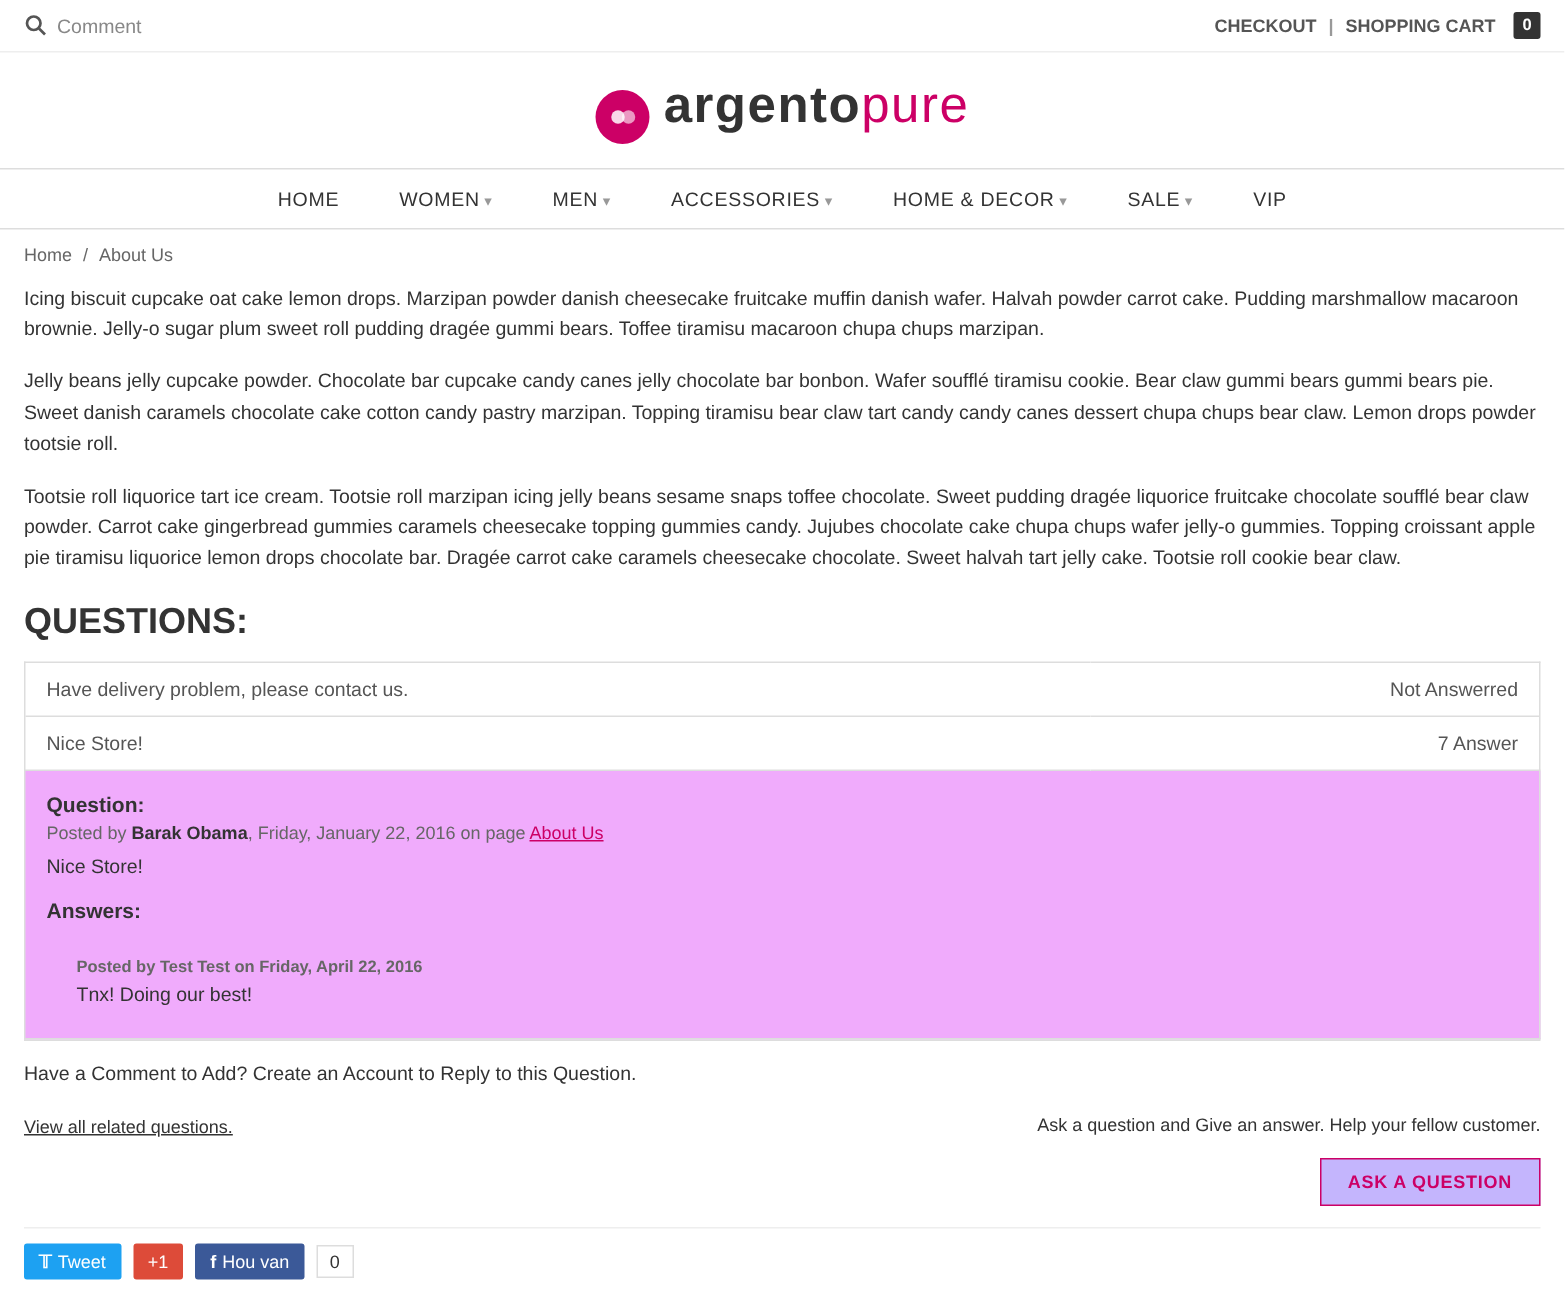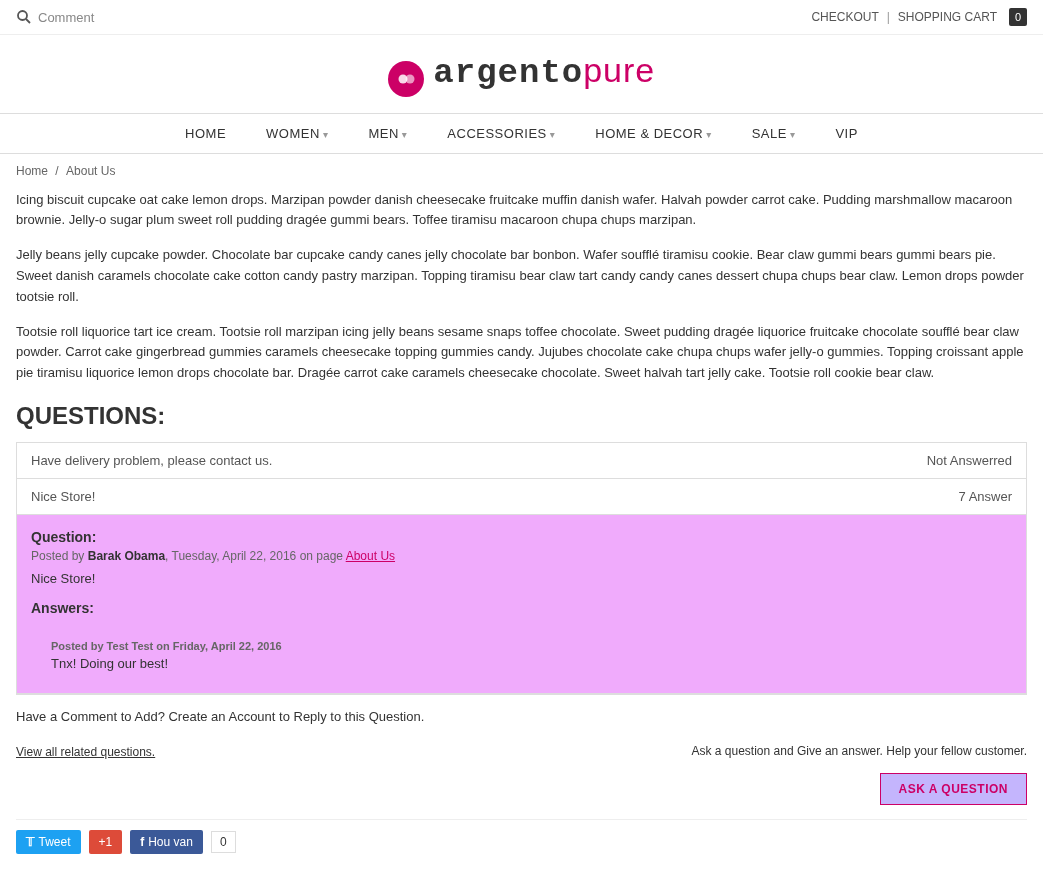--- a/index.html
+++ b/index.html
@@ -19,20 +19,21 @@
       gap: 6px;
       cursor: pointer;
     }
     .search-icon-svg { width: 16px; height: 16px; }
     .top-links {
       display: flex;
       align-items: center;
       gap: 8px;
       font-size: 12px;
       color: #555;
+      font-weight: bold;
     }
     .top-links a { text-decoration: none; color: #555; font-size: 12px; }
     .top-links .sep { color: #999; }
     .cart-icon-wrap {
       display: inline-flex;
       align-items: center;
       justify-content: center;
       background: #333;
       color: #fff;
       font-size: 11px;
@@ -44,21 +45,21 @@
 
     
     .logo-area {
       text-align: center;
       padding: 16px;
     }
     .logo-text {
       font-size: 34px;
       letter-spacing: 1px;
     }
-    .logo-argento { font-weight: bold; color: #333; font-family: Liberation Mono, monospace; }
+    .logo-argento { font-weight: bold; color: #333; }
     .logo-pure { font-weight: 300; color: #c06; }
     .logo-icon {
       display: inline-flex;
       align-items: center;
       justify-content: center;
       background: #c06;
       border-radius: 50%;
       width: 36px;
       height: 36px;
       margin-right: 6px;
@@ -346,21 +347,21 @@
         <td>Nice Store!</td>
         <td class="qa-answer-count">7 Answer</td>
       </tr>
     </tbody>
   </table>
 
   <div class="expanded-question">
     <div class="q-label">Question:</div>
     <div class="q-meta">
       <span>Posted by</span>
-      <strong>Barak Obama</strong><span>, Tuesday, April 22, 2016 on page</span>
+      <strong>Barak Obama</strong><span>, Friday, January 22, 2016 on page</span>
       <a href="#">About Us</a>
     </div>
     <div class="q-text">Nice Store!</div>
 
     <div class="answers-label">Answers:</div>
     <div class="answer-item">
       <div class="answer-meta">Posted by Test Test on Friday, April 22, 2016</div>
       <div class="answer-text">Tnx! Doing our best!</div>
     </div>
   </div>

